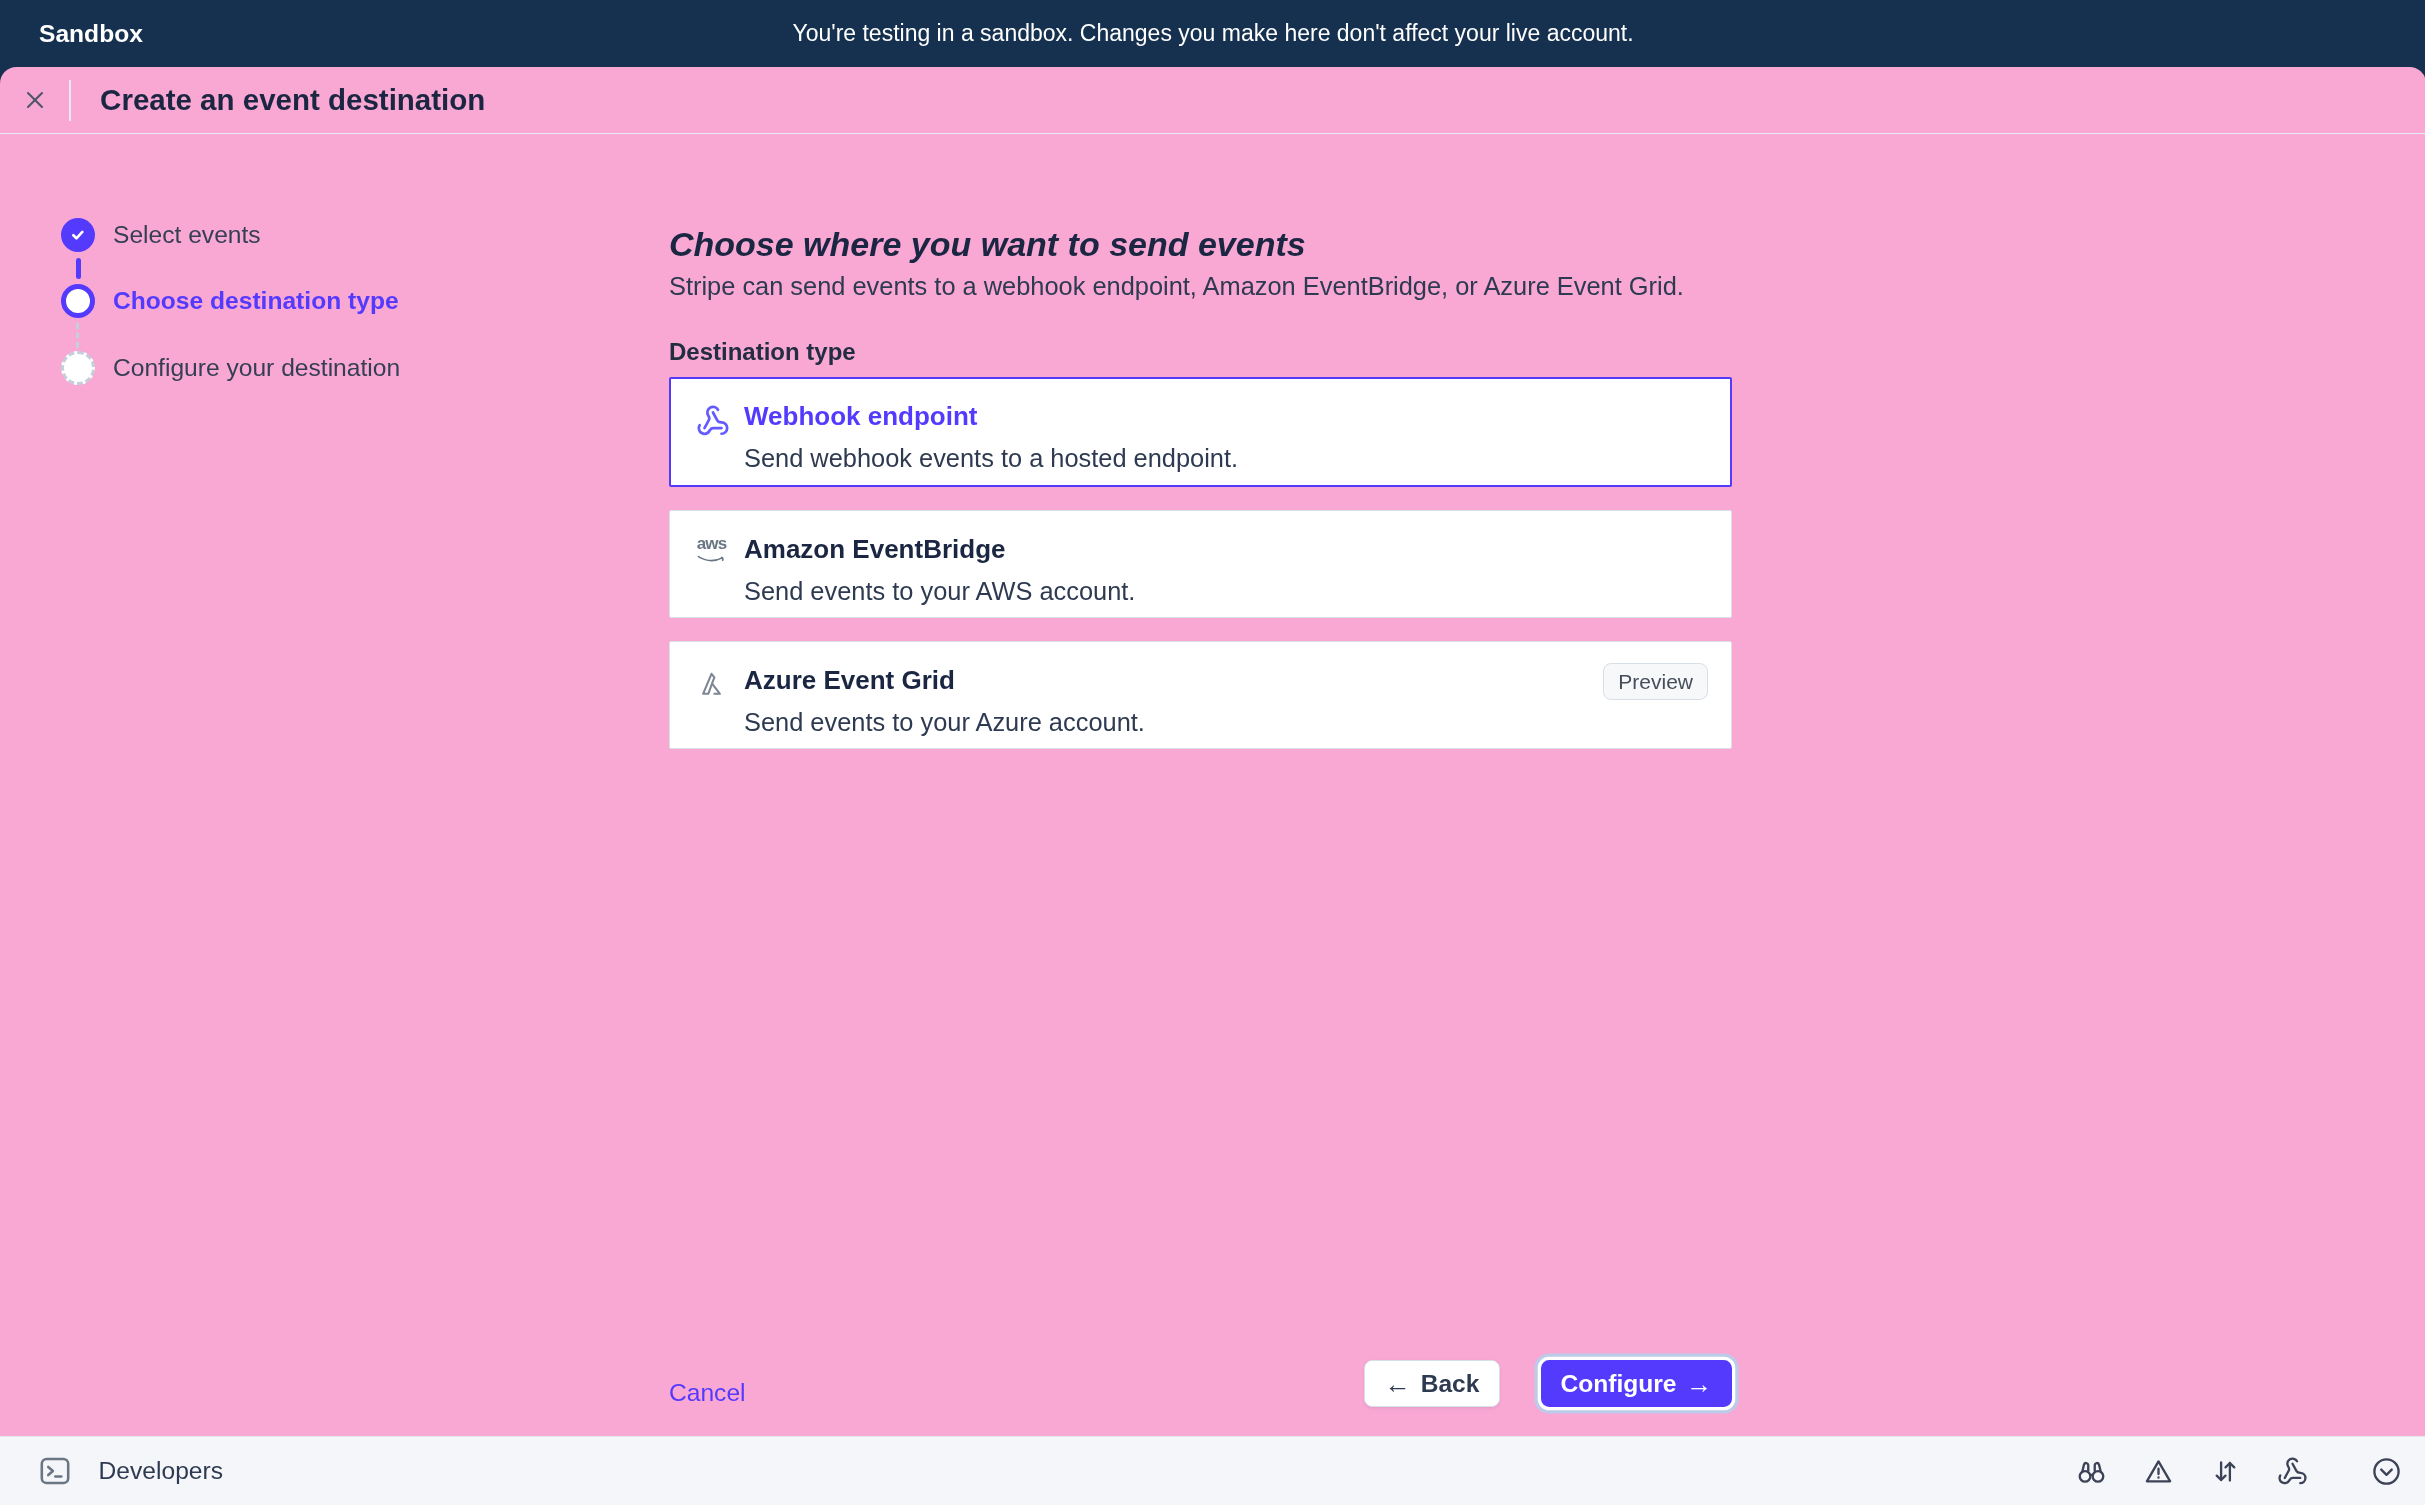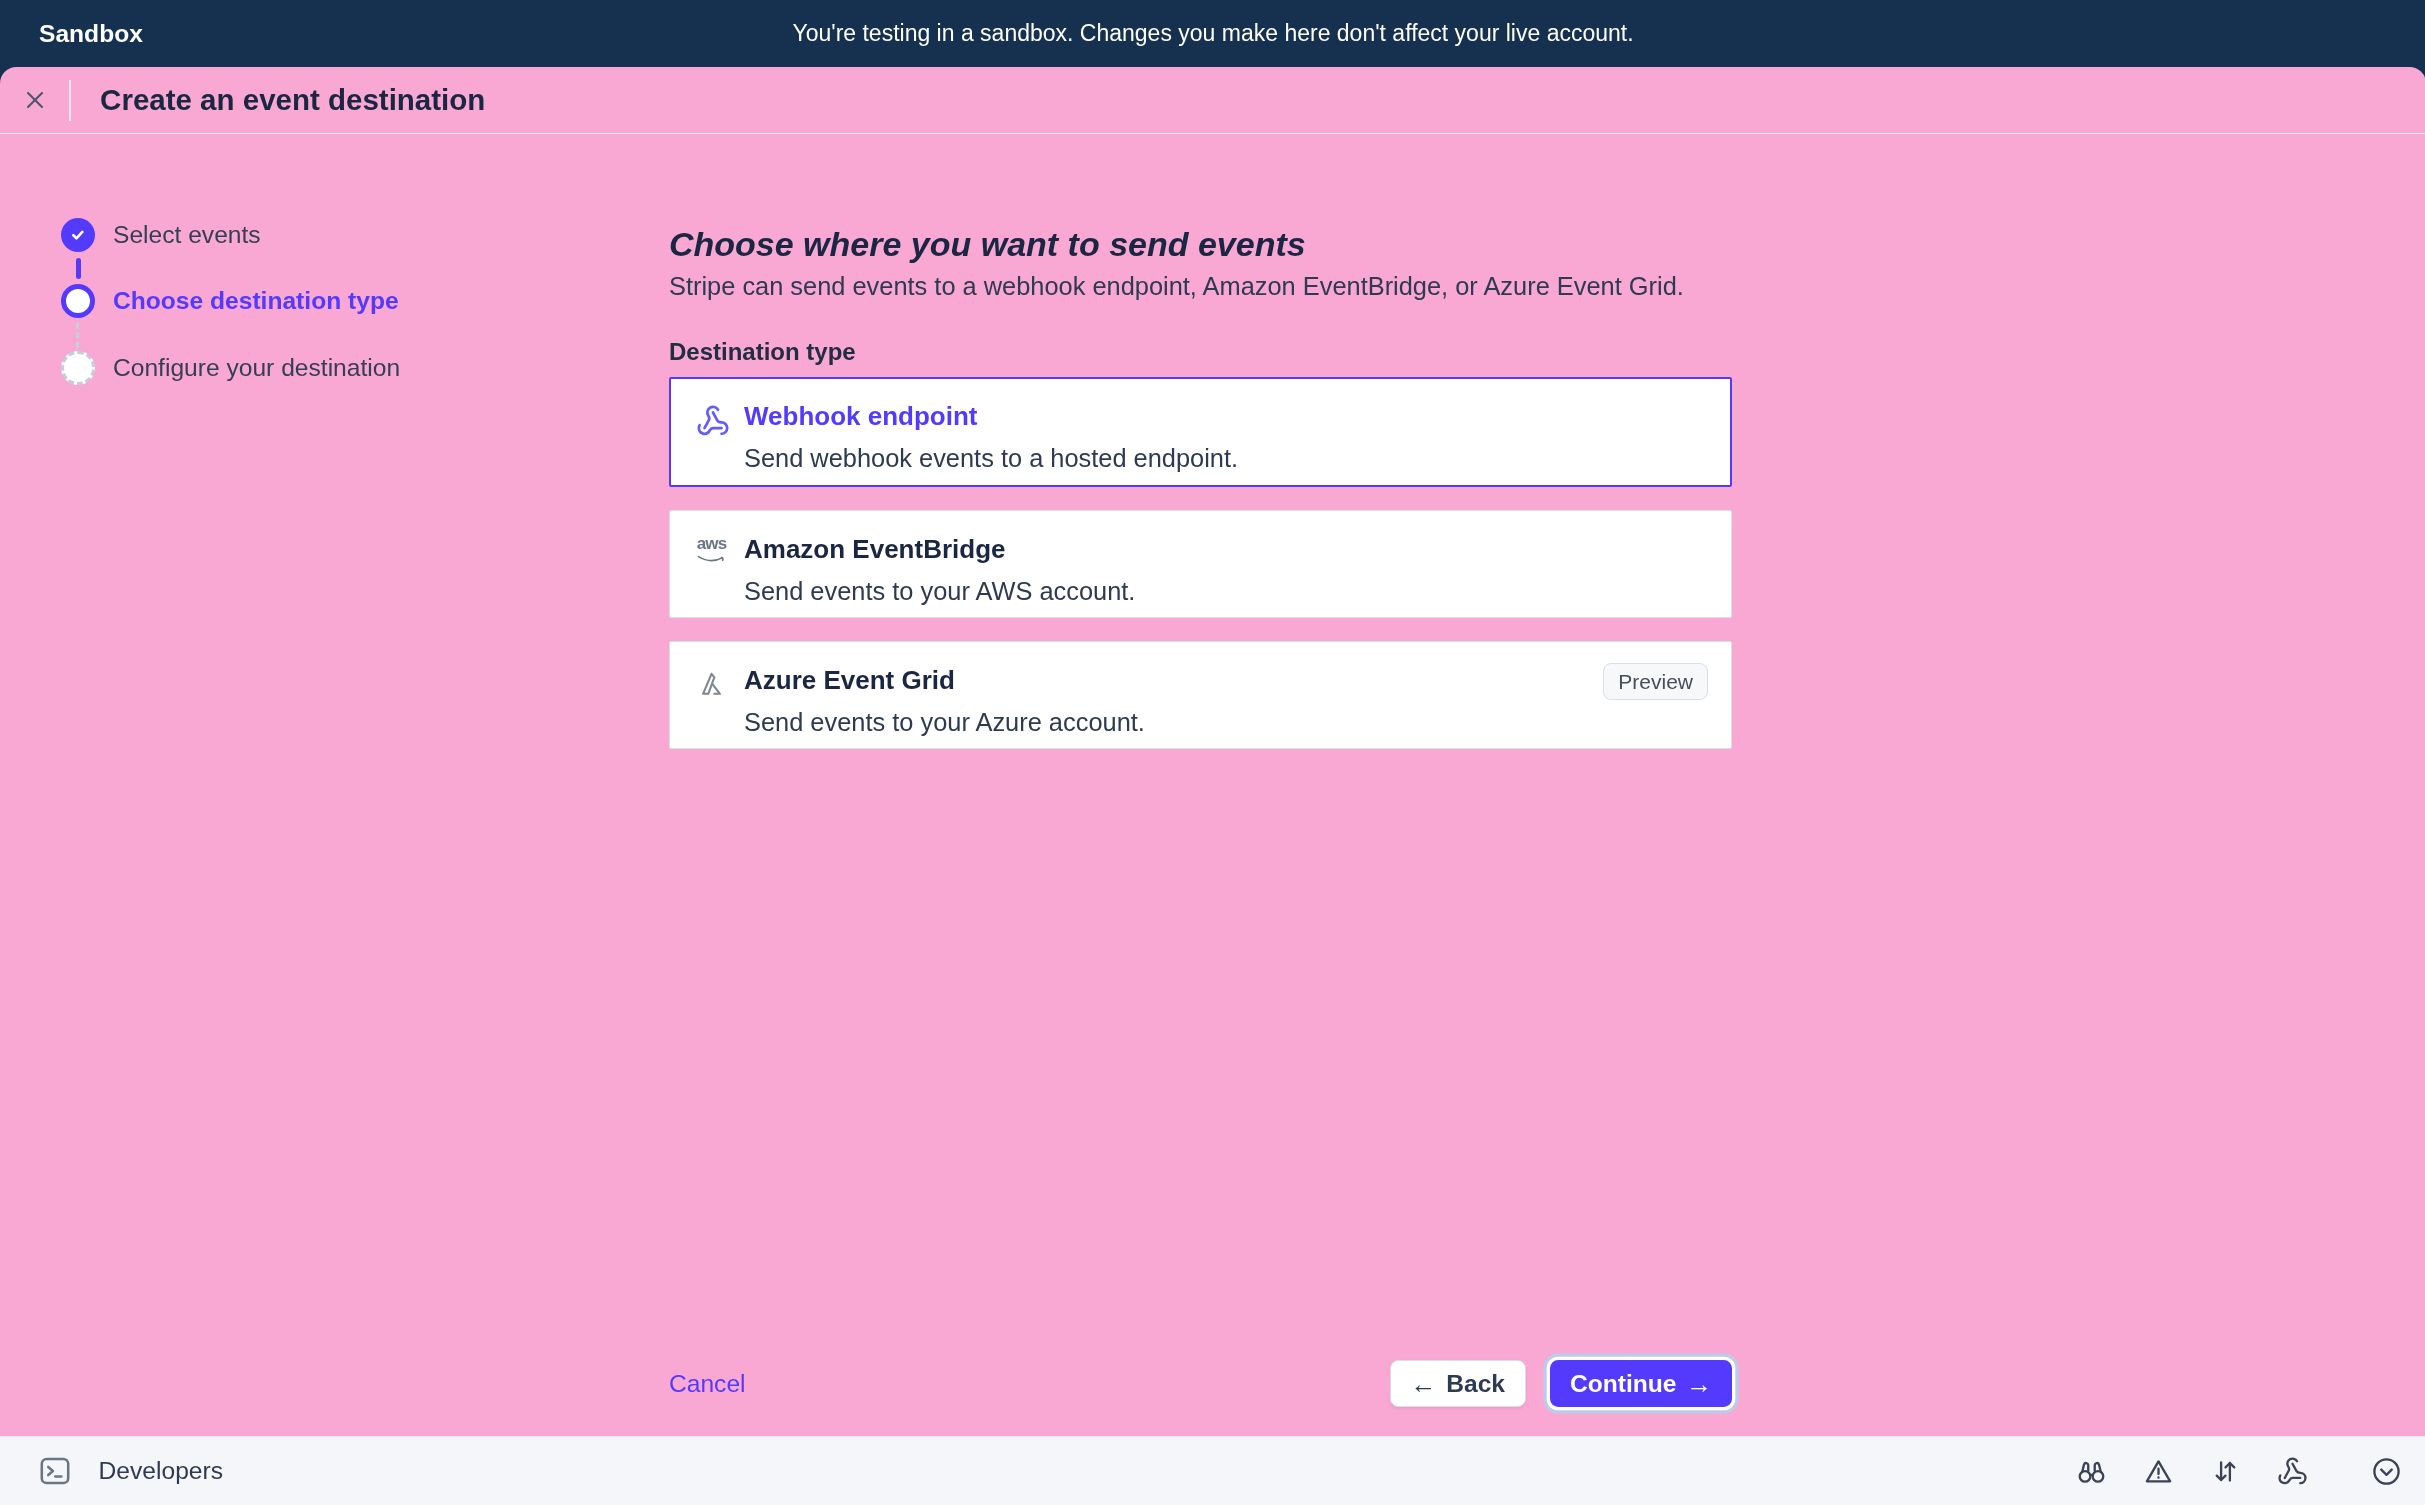--- a/index.html
+++ b/index.html
@@ -42,21 +42,21 @@
   .card.selected{border:2.5px solid #533afd;padding:22px 24px 0 73px;}
   .card-icon{position:absolute;left:24.6px;top:24.6px;width:34px;height:34px;display:flex;align-items:center;justify-content:center;}
   .card-title{font-size:26px;font-weight:bold;color:#1a2642;}
   .card.selected .card-title{color:#533afd;}
   .card-desc{margin-top:11.5px;font-size:25.4px;color:#2e3a51;}
   .badge{position:absolute;right:23px;top:21px;border:1.6px solid #d8dee8;background:#f6f8fa;border-radius:8.2px;padding:5.7px 14px;font-size:21px;color:#474e5a;}
   .aws-wordmark{font-size:17px;font-weight:bold;color:#6a7583;letter-spacing:-0.8px;line-height:1;position:relative;top:-4.9px;}
   .aws-box{display:flex;flex-direction:column;align-items:center;justify-content:center;}
   .aws-swoosh{margin-top:-1.6px;}
   
-  .actions{position:absolute;left:669px;top:1293px;width:1063px;display:flex;align-items:center;}
+  .actions{position:absolute;left:669px;top:1293px;width:1063px;display:flex;align-items:flex-end;gap:16px;}
   .cancel-link{font-size:24.6px;color:#533afd;background:none;border:none;padding:0;cursor:pointer;font-family:inherit;}
   .actions-spacer{flex:1;}
   .btn{display:flex;align-items:center;gap:9.8px;height:47px;padding:0 19.7px;border-radius:8.2px;font-size:24.6px;font-weight:bold;cursor:pointer;font-family:inherit;}
   .btn-back{background:#ffffff;border:1.6px solid #d8dee8;color:#2e3a51;box-shadow:0 1.6px 3.3px rgba(35,50,75,0.08);margin-right:24.6px;}
   .btn-continue{background:#533afd;border:none;color:#ffffff;box-shadow:0 0 0 3.3px #ffffff,0 0 0 6.6px #bccbe9;}
   .btn .arrow{font-weight:normal;font-size:26px;line-height:1;}
   
   .footer{position:absolute;left:0;right:0;bottom:0;height:69px;background:#f4f6f9;border-top:1.6px solid #e3e8ee;display:flex;align-items:center;padding:0 23px 0 36px;}
   .dev-button{display:flex;align-items:center;background:none;border:none;cursor:pointer;padding:0;font-family:inherit;}
   .dev-label{margin-left:24.6px;font-size:24.6px;color:#2e3a51;}
@@ -156,21 +156,21 @@
     </div>
 
     <div class="actions">
       <button class="cancel-link">Cancel</button>
       <div class="actions-spacer"></div>
       <button class="btn btn-back">
         <span class="arrow">←</span>
         <span>Back</span>
       </button>
       <button class="btn btn-continue">
-        <span>Continue</span>
+        <span>Configure</span>
         <span class="arrow">→</span>
       </button>
     </div>
 
     <div class="footer">
       <button class="dev-button">
         <span style="display:flex;">
           <svg width="38" height="36" viewBox="0 0 24 24" fill="none" stroke="#6b7685" stroke-width="1.7" stroke-linecap="round" stroke-linejoin="round">
             <rect x="3.2" y="4" width="17.6" height="16" rx="3.2"></rect>
             <polyline points="7.5,9.3 10.6,12 7.5,14.7"></polyline>

